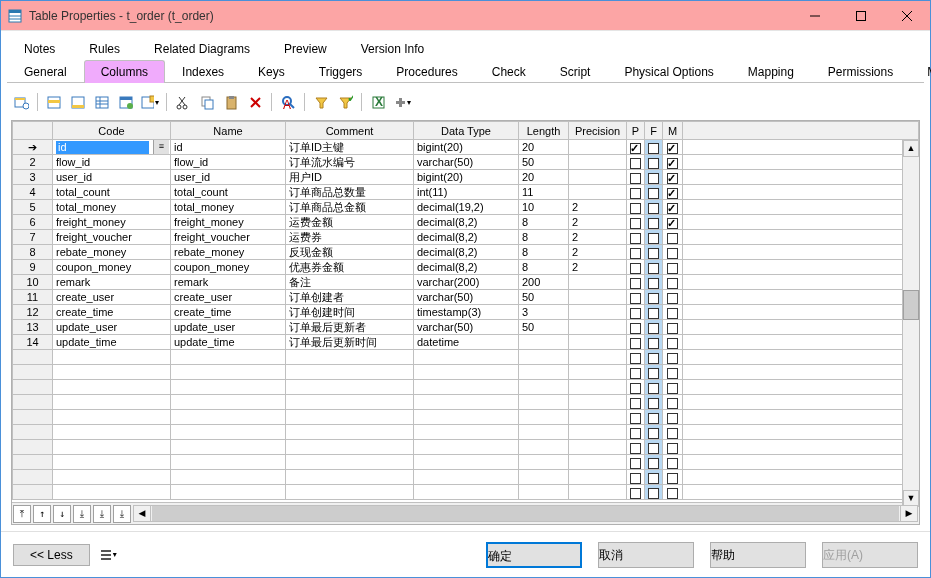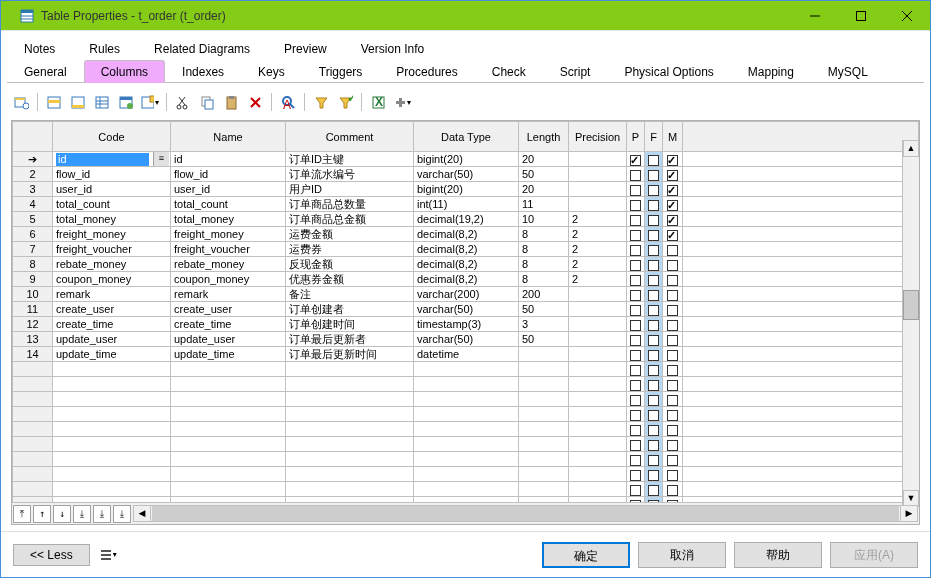--- a/index.html
+++ b/index.html
@@ -1,35 +1,35 @@
 <!DOCTYPE html>
 <html><head>
 <meta charset="utf-8">
 <style>
 *{box-sizing:border-box;margin:0;padding:0;font-family:"Segoe UI","Microsoft YaHei",Tahoma,sans-serif;font-size:12px;color:#000}
 html,body{width:931px;height:578px;overflow:hidden;background:#fff}
 .window{width:931px;height:578px;border:1px solid #4a90d9;background:#fff;display:flex;flex-direction:column}
-.titlebar{height:30px;background:#84cc16;display:flex;align-items:center;padding-left:18px;border-bottom:1px solid #e5e5e5}
+.titlebar{height:30px;background:#fca5a5;display:flex;align-items:center;padding-left:6px;border-bottom:1px solid #e5e5e5}
 .titlebar .icon{width:16px;height:16px;margin-right:6px;display:flex;align-items:center;justify-content:center}
 .titlebar .icon svg{display:block}
 .titlebar .title{flex:1;font-size:12px;color:#333}
 .winbtn{width:46px;height:30px;display:flex;align-items:center;justify-content:center}
 .tabs{display:flex;padding:6px 6px 0 6px}
 .tabs.row2{padding-top:0}
 .tab{padding:4px 16px;border:1px solid transparent;border-bottom:none;cursor:default;white-space:nowrap}
 .tab.active{background:#f0abfc;border-color:#c0c0c0;border-radius:3px 3px 0 0;position:relative;z-index:2}
 .tabstrip{height:1px;background:#c0c0c0;margin:0 6px;position:relative;top:-1px;z-index:1}
 .toolbar{display:flex;align-items:center;padding:8px 10px;gap:4px}
 .tbtn{width:20px;height:20px;display:flex;align-items:center;justify-content:center;border:1px solid transparent}
 .tsep{width:1px;height:18px;background:#c0c0c0;margin:0 2px}
 .gridwrap{flex:1;margin:0 10px;border:1px solid #b0b0b0;overflow:hidden;position:relative;display:flex;flex-direction:column}
 .gridinner{flex:1;overflow:hidden}
 table{border-collapse:collapse;width:100%;table-layout:fixed}
 th,td{border:1px solid #c0c0c0;height:15px;padding:0 3px;overflow:hidden;white-space:nowrap;text-overflow:clip;font-size:11px;line-height:14px;background:#fff}
-th{background:#f0f0f0;text-align:center;font-weight:normal;height:30px}
+th{background:#f0f0f0;text-align:center;font-weight:normal;height:18px}
 .rowh{background:#f0f0f0;text-align:center;width:40px}
 .arrow{text-align:center}
 .editcell{background:#fff;position:relative}
 .editcell input{width:calc(100% - 18px);border:none;outline:none;background:#3399ff;color:#fff;font-size:11px;padding:0 2px;height:13px}
 .editcell .combo{position:absolute;right:1px;top:0;width:16px;height:14px;background:#e1e1e1;border-left:1px solid #a0a0a0;text-align:center;font-size:9px;line-height:13px}
 .chk{width:11px;height:11px;border:1px solid #333;display:inline-block;vertical-align:middle;background:#fff;position:relative}
 .chk.on::after{content:"✓";position:absolute;left:-1px;top:-3px;font-size:11px;font-weight:bold}
 .chkcell{text-align:center;padding:0}
 .fcell{background:#b8d8f2}
 .vscroll{position:absolute;right:0;top:19px;bottom:17px;width:17px;background:#f0f0f0;border-left:1px solid #c0c0c0;display:flex;flex-direction:column}
@@ -39,21 +39,21 @@
 .navbar{height:22px;display:flex;align-items:center;border-top:1px solid #c0c0c0;background:#f0f0f0}
 .navbtn{width:18px;height:18px;border:1px solid #a0a0a0;margin:1px;background:#fff;text-align:center;font-size:10px;line-height:16px;font-family:monospace}
 .hscroll{flex:1;height:17px;background:#f0f0f0;border:1px solid #c0c0c0;margin:1px;position:relative}
 .hscroll .hbtn{position:absolute;top:0;width:17px;height:15px;background:#f0f0f0;text-align:center;font-size:9px;line-height:14px}
 .hscroll .hbtn.l{left:0;border-right:1px solid #c0c0c0}
 .hscroll .hbtn.r{right:0;border-left:1px solid #c0c0c0}
 .hscroll .hthumb{position:absolute;left:18px;right:18px;top:0;bottom:0;background:#cdcdcd}
 .bottombar{height:46px;display:flex;align-items:center;padding:0 12px;border-top:1px solid #e0e0e0;margin-top:6px}
 .bottombar .lbtn{padding:3px 16px;border:1px solid #adadad;background:#e1e1e1;margin-right:8px}
 .bottombar .spacer{flex:1}
-.bottombar .btn{width:88px;height:26px;border:1px solid #adadad;background:#e1e1e1;margin-left:8px;text-align:center;line-height:24px}
+.bottombar .btn{width:96px;height:26px;border:1px solid #adadad;background:#e1e1e1;margin-left:16px;text-align:left;line-height:24px}
 .bottombar .btn.primary{border:2px solid #0078d7}
 .bottombar .btn.disabled{color:#a0a0a0}
 .iconbox{width:15px;height:15px;display:inline-block}
 .menucaret{font-size:8px;margin-left:1px}
 </style>
 </head>
 <body>
 
 <div class="window">
  <div class="titlebar">
@@ -95,20 +95,21 @@
       <span class="tab">General</span>
       <span class="tab active">Columns</span>
       <span class="tab">Indexes</span>
       <span class="tab">Keys</span>
       <span class="tab">Triggers</span>
       <span class="tab">Procedures</span>
       <span class="tab">Check</span>
       <span class="tab">Script</span>
       <span class="tab">Physical Options</span>
       <span class="tab">Mapping</span>
+      <span class="tab">Permissions</span>
       <span class="tab">MySQL</span>
     </div>
  <div class="tabstrip"></div>
 
  <div class="toolbar">
   <span class="tbtn">
         <svg class="iconbox">
           <rect x="1" y="3" width="10" height="9" fill="#fff" stroke="#3a7abd"></rect>
           <rect x="1" y="3" width="10" height="2" fill="#f2c744"></rect>
           <circle cx="12" cy="11" r="3" fill="#fff" stroke="#3a7abd"></circle>

